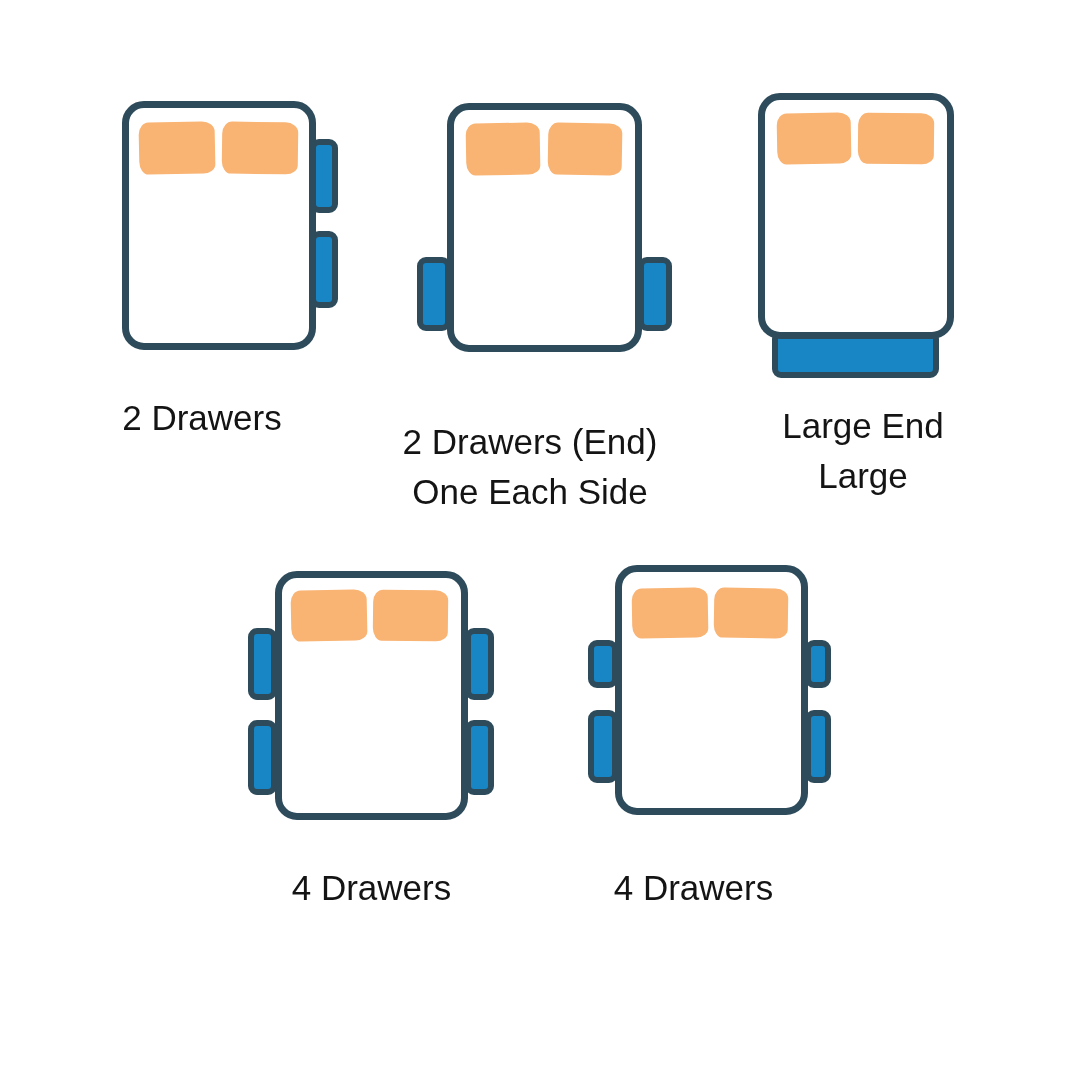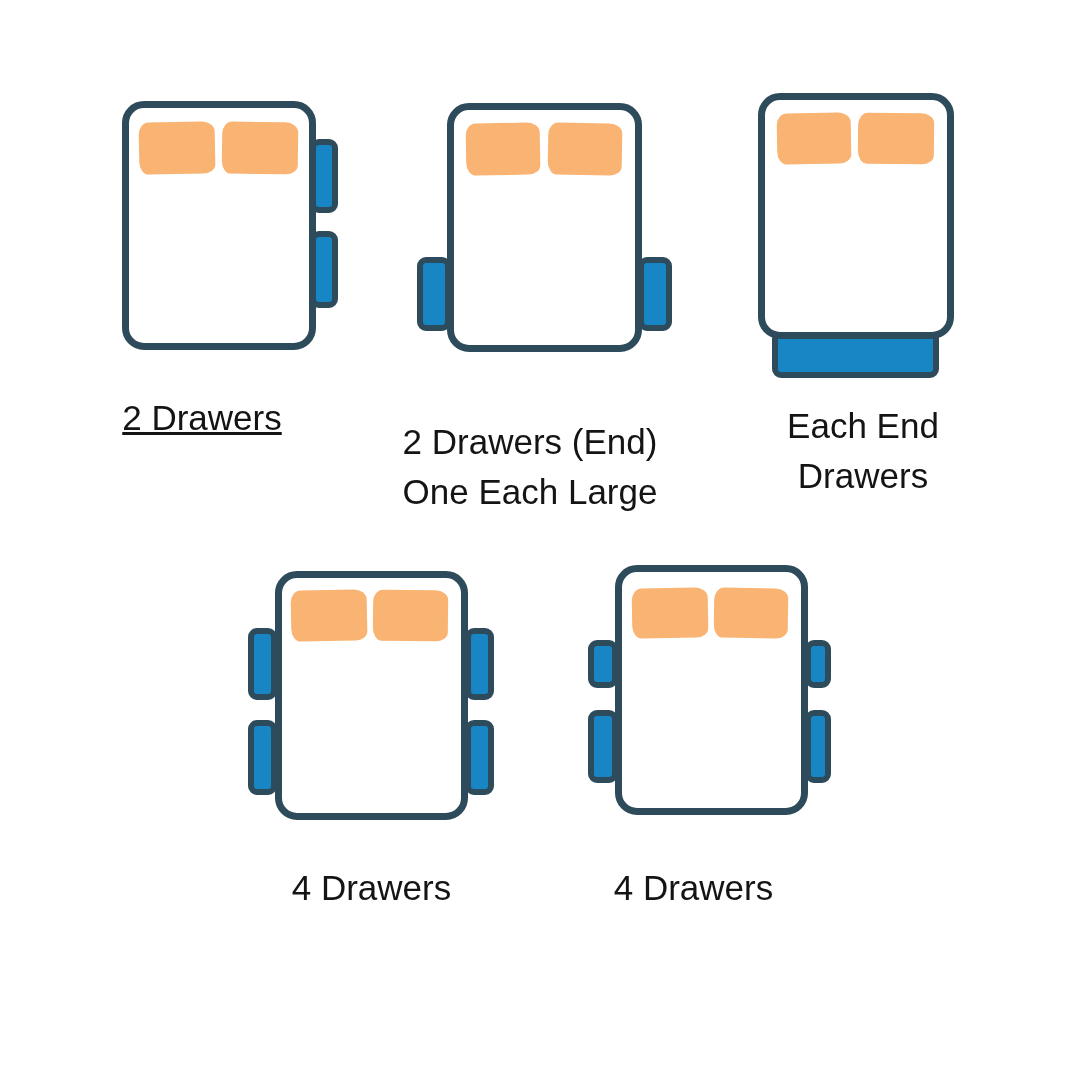--- a/index.html
+++ b/index.html
@@ -31,21 +31,21 @@
     font:400 35px/50px "Liberation Sans",sans-serif;text-align:center;
   }
   .label div{white-space:nowrap;}
 
   
   #b1 {left:122px;top:101px;width:194px;height:249px;}
   #b1p1{left:139px;top:122px;width:76px;height:52px;transform:rotate(-1.2deg);}
   #b1p2{left:222px;top:122px;width:76px;height:52px;transform:rotate(0.8deg);}
   #b1d1{left:310px;top:139px;width:28px;height:74px;}
   #b1d2{left:310px;top:231px;width:28px;height:77px;}
-  #l1  {left:102px;top:393px;width:200px;text-decoration:underline;}
+  #l1  {left:102px;top:393px;width:200px;}
 
   
   #b2 {left:447px;top:103px;width:195px;height:249px;}
   #b2p1{left:466px;top:123px;width:74px;height:52px;transform:rotate(-1deg);}
   #b2p2{left:548px;top:123px;width:74px;height:52px;transform:rotate(1deg);}
   #b2d1{left:417px;top:257px;width:34px;height:74px;}
   #b2d2{left:638px;top:257px;width:34px;height:74px;}
   #l2  {left:390px;top:393px;width:280px;margin-top:24px;}
 
   
@@ -92,32 +92,32 @@
   </div>
 
   <div class="figure">
     <div class="drawer" id="b2d1"></div>
     <div class="drawer" id="b2d2"></div>
     <div class="bed" id="b2"></div>
     <div class="pillow" id="b2p1"></div>
     <div class="pillow" id="b2p2"></div>
     <div class="label" id="l2">
       <div>2 Drawers (End)</div>
-      <div>One Each Large</div>
+      <div>One Each Side</div>
     </div>
   </div>
 
   <div class="figure">
     <div class="drawer" id="b3d1"></div>
     <div class="bed" id="b3"></div>
     <div class="pillow" id="b3p1"></div>
     <div class="pillow" id="b3p2"></div>
     <div class="label" id="l3">
-      <div>Each End</div>
-      <div>Drawers</div>
+      <div>Large End</div>
+      <div>Large</div>
     </div>
   </div>
 
   <div class="figure">
     <div class="drawer" id="b4d1"></div>
     <div class="drawer" id="b4d2"></div>
     <div class="drawer" id="b4d3"></div>
     <div class="drawer" id="b4d4"></div>
     <div class="bed" id="b4"></div>
     <div class="pillow" id="b4p1"></div>

